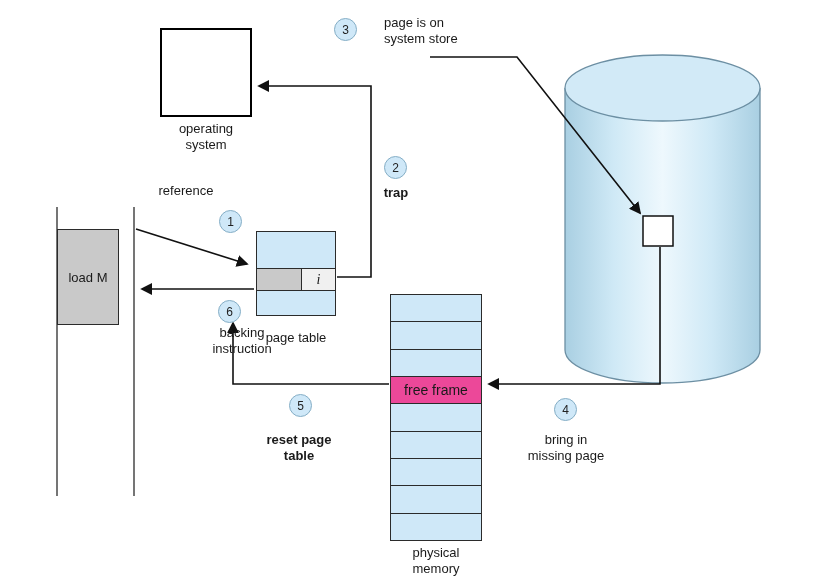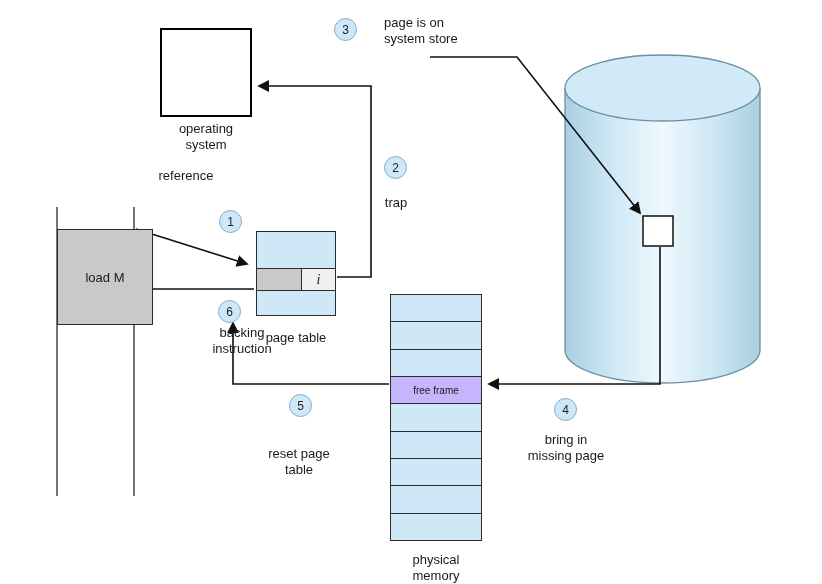--- a/index.html
+++ b/index.html
@@ -25,21 +25,21 @@
     text-align: center;
     white-space: nowrap;
   }
   .label div { white-space: nowrap; }
   .os-box {
     left: 160px; top: 28px; width: 92px; height: 89px;
     background: #ffffff;
     border: 2px solid #000000;
   }
   .load-m {
-    left: 57px; top: 229px; width: 96px; height: 96px;
+    left: 57px; top: 229px; width: 62px; height: 96px;
     background: #c9c9c9;
     border: 1px solid #2b2b2b;
     display: flex; align-items: center; justify-content: center;
     font-size: 13px;
   }
   .page-table {
     left: 256px; top: 231px; width: 80px; height: 85px;
     background: #cfe8f8;
     border: 1px solid #2b2b2b;
   }
@@ -62,23 +62,23 @@
   }
   .phys-mem {
     left: 390px; top: 294px; width: 92px; height: 247px;
     border: 1px solid #2b2b2b;
     background: #cfe8f8;
     display: flex; flex-direction: column;
   }
   .mem-row { flex: 1; border-bottom: 1px solid #2b2b2b; }
   .mem-row:last-child { border-bottom: none; }
   .mem-row.free {
-    background: #c4b5fd;
+    background: #ec4899;
     display: flex; align-items: center; justify-content: center;
-    font-size: 10px;
+    font-size: 14px;
   }
   .circle {
     position: absolute;
     width: 23px; height: 23px;
     border-radius: 50%;
     background: #cfe8f8;
     border: 1.3px solid #85aec6;
     display: flex; align-items: center; justify-content: center;
     font-size: 12px;
     color: #222222;
@@ -139,47 +139,47 @@
     <div class="mem-row"></div>
     <div class="mem-row"></div>
     <div class="mem-row"></div>
     <div class="mem-row free">free frame</div>
     <div class="mem-row"></div>
     <div class="mem-row"></div>
     <div class="mem-row"></div>
     <div class="mem-row"></div>
     <div class="mem-row"></div>
   </div>
-  <div class="label" style="left:386px; top:545px; width:100px;margin-top:7px;">
+  <div class="label" style="left:386px; top:545px; width:100px;">
     <div>physical</div>
     <div>memory</div>
   </div>
 
   <div class="circle" style="left:219px; top:210px;">1</div>
   <div class="circle" style="left:384px; top:156px;">2</div>
   <div class="circle" style="left:334px; top:18px;">3</div>
   <div class="circle" style="left:554px; top:398px;">4</div>
   <div class="circle" style="left:289px; top:394px;">5</div>
   <div class="circle" style="left:218px; top:300px;">6</div>
 
-  <div class="label" style="left:136px; top:168px; width:100px;">
+  <div class="label" style="left:136px; top:183px; width:100px;">
     <div>reference</div>
   </div>
-  <div class="label" style="left:371px; top:195px; width:50px;">
+  <div class="label" style="left:371px; top:185px; width:50px;font-weight:bold;">
     <div>trap</div>
   </div>
   <div class="label" style="left:384px; top:15px; width:110px; text-align:left;">
     <div>page is on</div>
     <div>system store</div>
   </div>
   <div class="label" style="left:516px; top:432px; width:100px;">
     <div>bring in</div>
     <div>missing page</div>
   </div>
-  <div class="label" style="left:249px; top:446px; width:100px;">
+  <div class="label" style="left:249px; top:432px; width:100px;font-weight:bold;">
     <div>reset page</div>
     <div>table</div>
   </div>
   <div class="label" style="left:192px; top:325px; width:100px;">
     <div>backing</div>
     <div>instruction</div>
   </div>
 
 </div>
 

